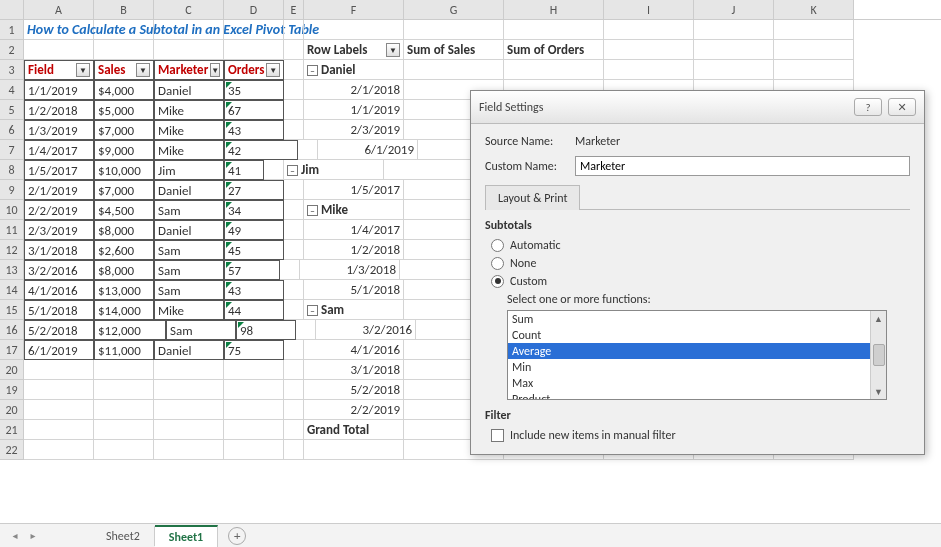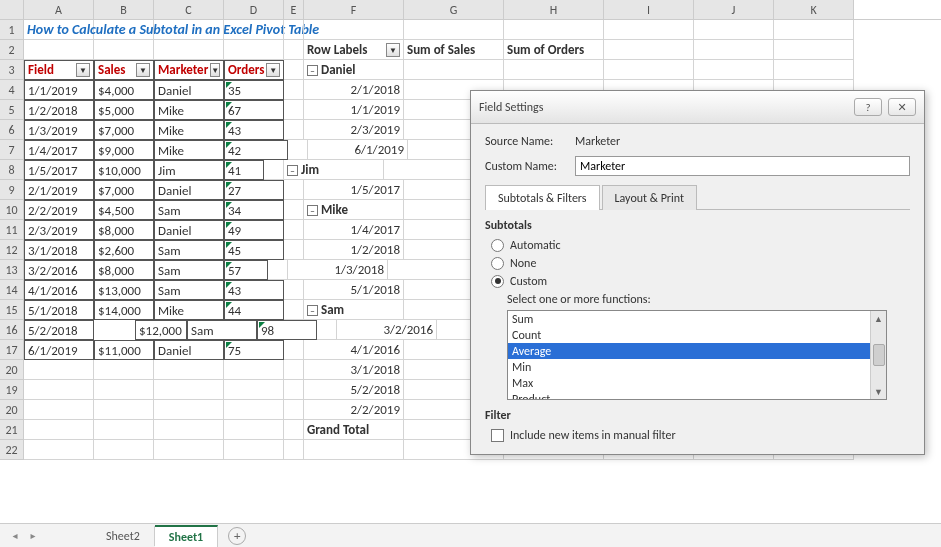--- a/index.html
+++ b/index.html
@@ -201,21 +201,21 @@
         <div class="cell" style="width: 100px;"></div>
         <div class="cell" style="width: 100px;"></div>
         <div class="cell" style="width: 90px;"></div>
         <div class="cell" style="width: 80px;"></div>
         <div class="cell" style="width: 80px;"></div>
       </div>
       <div class="cellrow">
         <div class="cell tblcell" style="width: 70px;">1/4/2017</div>
         <div class="cell tblcell" style="width: 60px;">$9,000</div>
         <div class="cell tblcell" style="width: 70px;">Mike</div>
-        <div class="cell tblcell" style="width: 64px;">42<span class="green-tick"></span></div>
+        <div class="cell tblcell" style="width: 74px;">42<span class="green-tick"></span></div>
         <div class="cell" style="width: 20px;"></div>
         <div class="cell" style="width: 100px; text-align: right;">6/1/2019</div>
         <div class="cell" style="width: 100px;"></div>
         <div class="cell" style="width: 100px;"></div>
         <div class="cell" style="width: 90px;"></div>
         <div class="cell" style="width: 80px;"></div>
         <div class="cell" style="width: 80px;"></div>
       </div>
       <div class="cellrow">
         <div class="cell tblcell" style="width: 70px;">1/5/2017</div>
@@ -279,21 +279,21 @@
         <div class="cell" style="width: 100px;"></div>
         <div class="cell" style="width: 100px;"></div>
         <div class="cell" style="width: 90px;"></div>
         <div class="cell" style="width: 80px;"></div>
         <div class="cell" style="width: 80px;"></div>
       </div>
       <div class="cellrow">
         <div class="cell tblcell" style="width: 70px;">3/2/2016</div>
         <div class="cell tblcell" style="width: 60px;">$8,000</div>
         <div class="cell tblcell" style="width: 70px;">Sam</div>
-        <div class="cell tblcell" style="width: 44px;">57<span class="green-tick"></span></div>
+        <div class="cell tblcell" style="width: 56px;">57<span class="green-tick"></span></div>
         <div class="cell" style="width: 20px;"></div>
         <div class="cell" style="width: 100px; text-align: right;">1/3/2018</div>
         <div class="cell" style="width: 100px;"></div>
         <div class="cell" style="width: 100px;"></div>
         <div class="cell" style="width: 90px;"></div>
         <div class="cell" style="width: 80px;"></div>
         <div class="cell" style="width: 80px;"></div>
       </div>
       <div class="cellrow">
         <div class="cell tblcell" style="width: 70px;">4/1/2016</div>
@@ -316,21 +316,21 @@
         <div class="cell" style="width: 20px;"></div>
         <div class="cell" style="width: 100px;"><span class="pvt-ctrl">−</span><span style="font-weight: bold;">Sam</span></div>
         <div class="cell" style="width: 100px;"></div>
         <div class="cell" style="width: 100px;"></div>
         <div class="cell" style="width: 90px;"></div>
         <div class="cell" style="width: 80px;"></div>
         <div class="cell" style="width: 80px;"></div>
       </div>
       <div class="cellrow">
         <div class="cell tblcell" style="width: 70px;">5/2/2018</div>
-        <div class="cell tblcell" style="width: 52px; margin-left: 41px;">$12,000</div>
+        <div class="cell tblcell" style="width: 72px;">$12,000</div>
         <div class="cell tblcell" style="width: 70px;">Sam</div>
         <div class="cell tblcell" style="width: 60px;">98<span class="green-tick"></span></div>
         <div class="cell" style="width: 20px;"></div>
         <div class="cell" style="width: 100px; text-align: right;">3/2/2016</div>
         <div class="cell" style="width: 100px;"></div>
         <div class="cell" style="width: 100px;"></div>
         <div class="cell" style="width: 90px;"></div>
         <div class="cell" style="width: 80px;"></div>
         <div class="cell" style="width: 80px;"></div>
       </div>
@@ -435,21 +435,20 @@
   <div class="dlg-body">
     <div class="dlg-row">
       <span class="dlg-lbl">Source Name:</span>
       <span>Marketer</span>
     </div>
     <div class="dlg-row">
       <span class="dlg-lbl">Custom Name:</span>
       <input class="dlg-input" value="Marketer" style="">
     </div>
     <div class="dlg-tabs">
-      <div class="dlg-tab">Subtotals &amp; Filters</div>
       <div class="dlg-tab inactive">Layout &amp; Print</div>
     </div>
     <div class="section-lbl">Subtotals</div>
     <div class="radio-row">
       <span class="radio"></span>
       <span>Automatic</span>
     </div>
     <div class="radio-row">
       <span class="radio"></span>
       <span>None</span>

